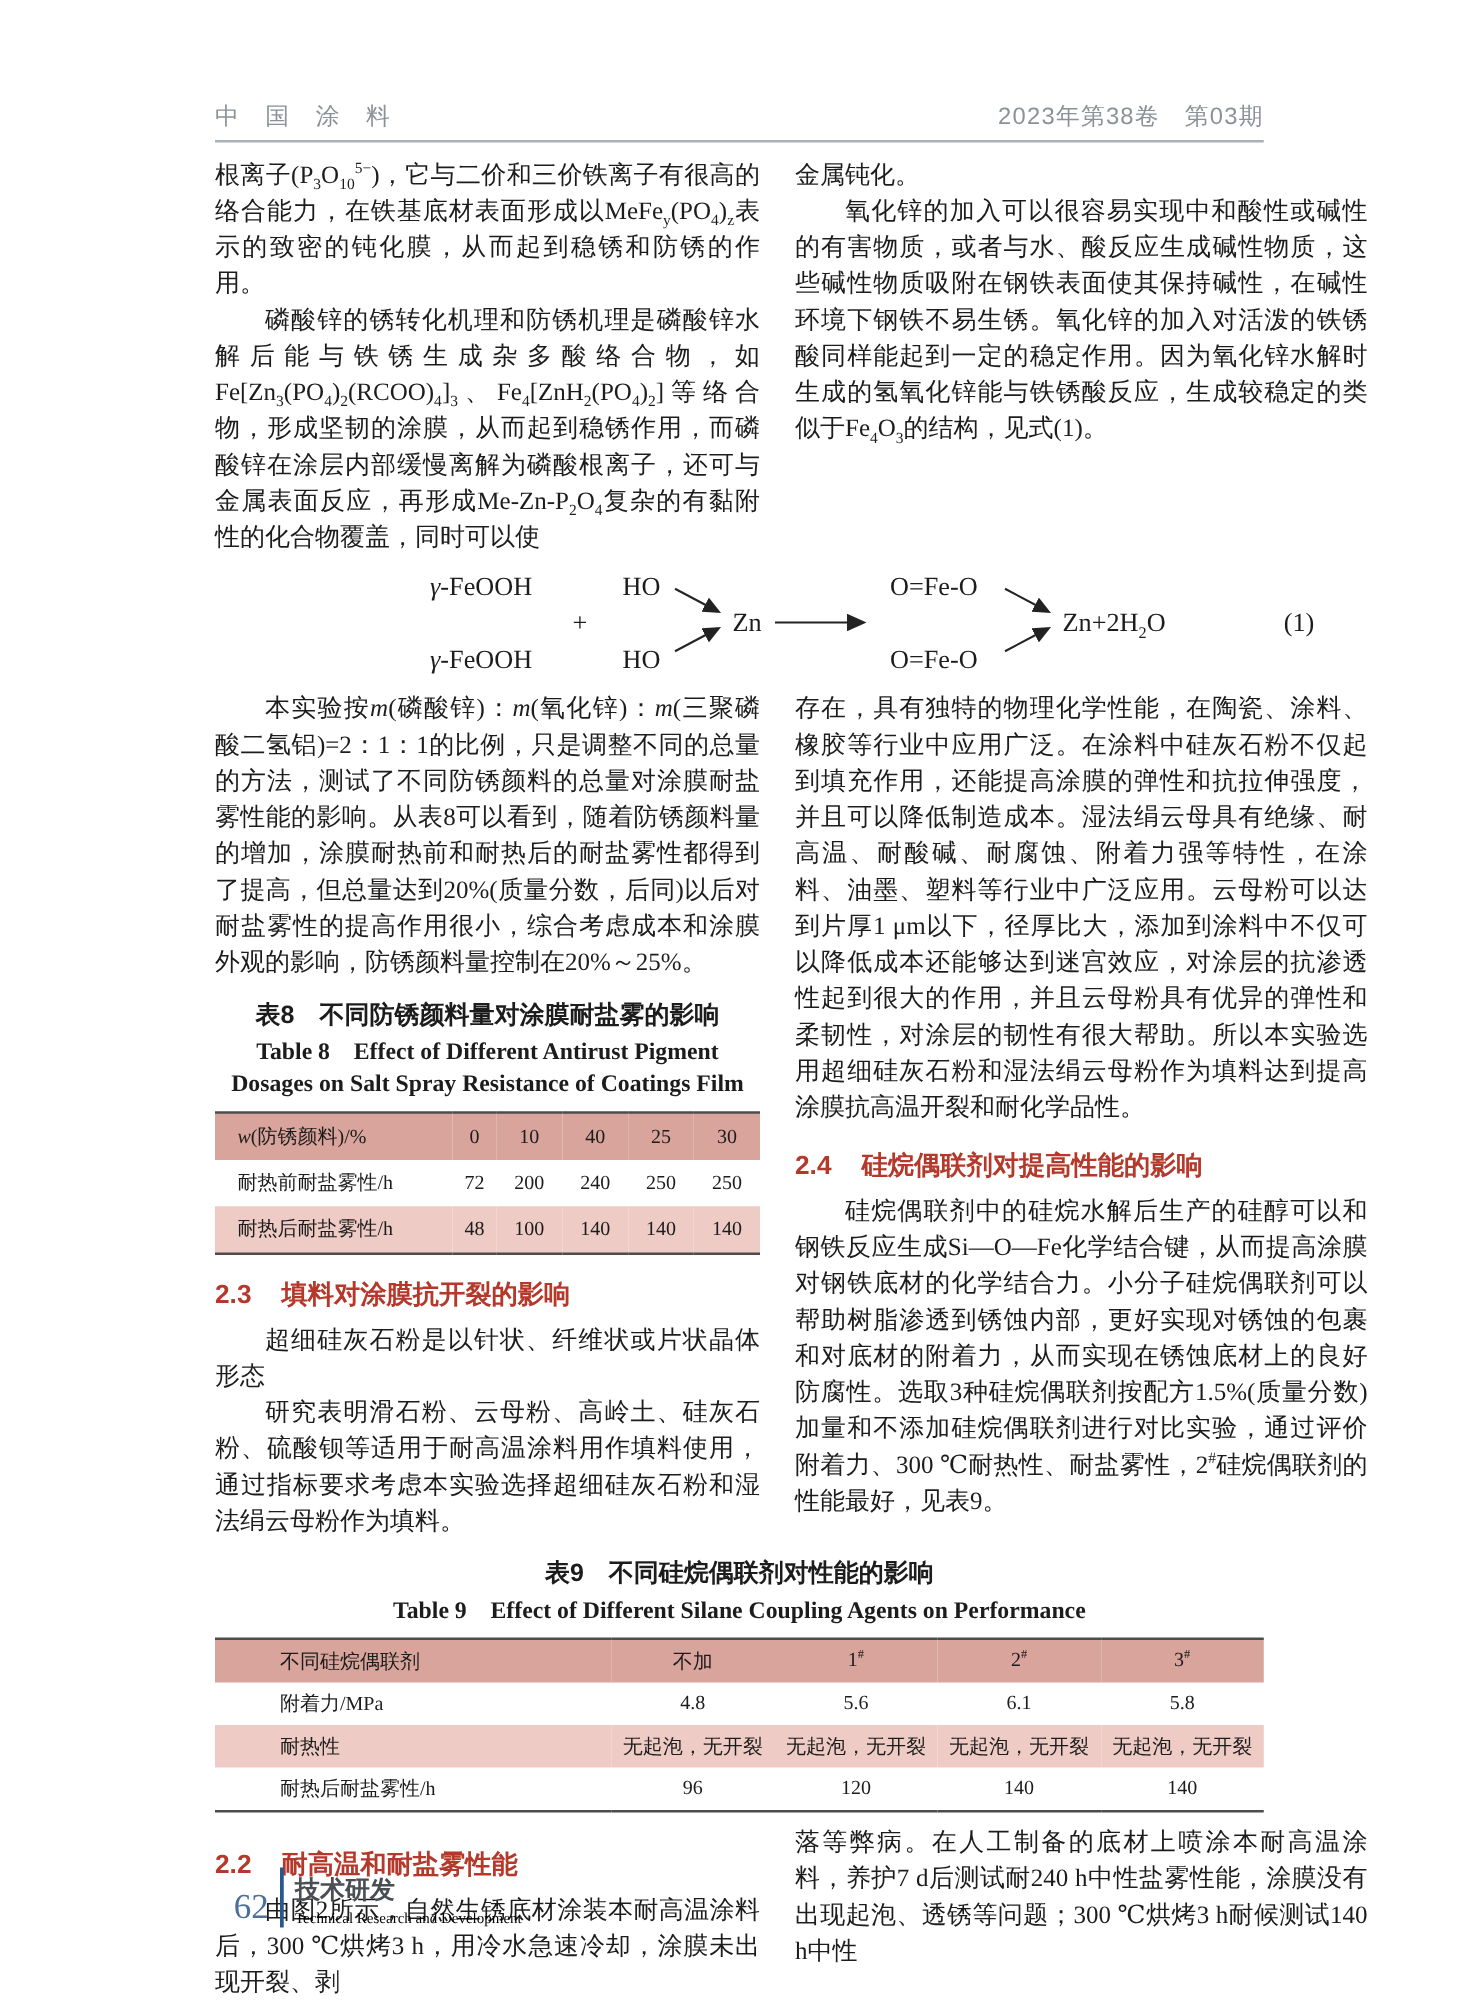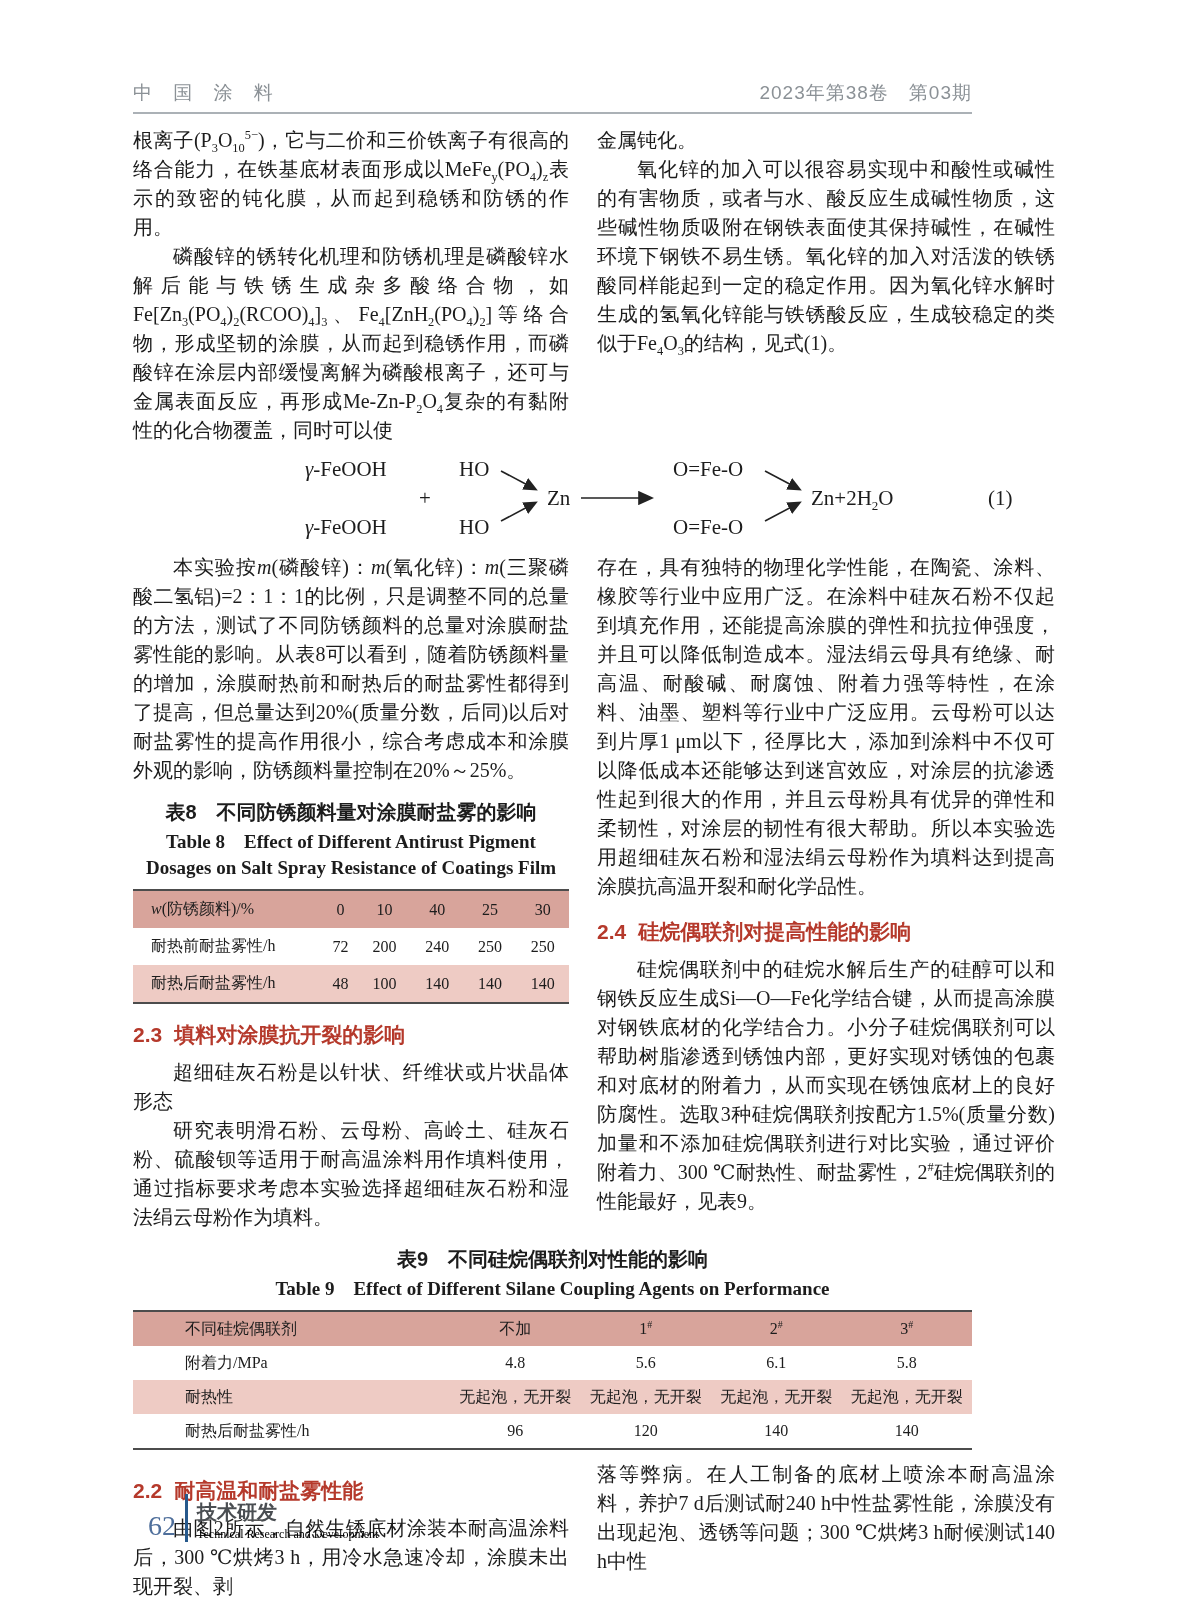--- a/index.html
+++ b/index.html
@@ -1,17 +1,17 @@
 <!DOCTYPE html>
 <html><head>
 <meta charset="utf-8">
 <style>
   html,body{margin:0;padding:0;background:#ffffff;}
   .page{position:relative;width:1104px;height:1600px;background:#ffffff;overflow:hidden;
-        font-family:"Liberation Serif","DejaVu Serif",serif;color:#1c1c1c;}
+        font-family:"Liberation Serif","DejaVu Serif",serif;color:#1c1c1c;margin-left:39px;}
   .content{margin:0 132px 0 133px;}
 
   
   .pagehead{display:flex;justify-content:space-between;align-items:flex-end;
             padding-top:80px;font-size:19px;color:#8b9196;
             font-family:"Liberation Sans","DejaVu Sans",sans-serif;}
   .journal{letter-spacing:8px;}
   .issue{letter-spacing:1px;}
   .header-rule{border:none;border-top:2px solid #abb1b6;margin:6px 0 0 0;}
 
@@ -22,21 +22,21 @@
   p.indent{text-indent:2em;}
   sub,sup{font-size:0.62em;line-height:0;}
   .band1{margin-top:12px;}
 
   
   .eq{position:relative;height:104px;margin-top:4px;font-size:21px;}
   .eq span{position:absolute;white-space:nowrap;}
   .eq svg{position:absolute;}
 
   
-  .section-head{display:flex;gap:12px;align-items:baseline;
+  .section-head{display:flex;gap:24px;align-items:baseline;
       font-family:"Liberation Sans","DejaVu Sans",sans-serif;
       font-weight:bold;font-size:21px;color:#b5392b;margin:17px 0 9px 0;}
 
   
   .tcap-zh{text-align:center;font-weight:bold;font-size:20px;margin-top:12px;
            font-family:"Liberation Sans","DejaVu Sans",sans-serif;line-height:30px;}
   .tcap-en{text-align:center;font-weight:bold;font-size:19px;line-height:26px;margin:2px 0 8px 0;}
 
   
   table.datatable{width:100%;border-collapse:collapse;

